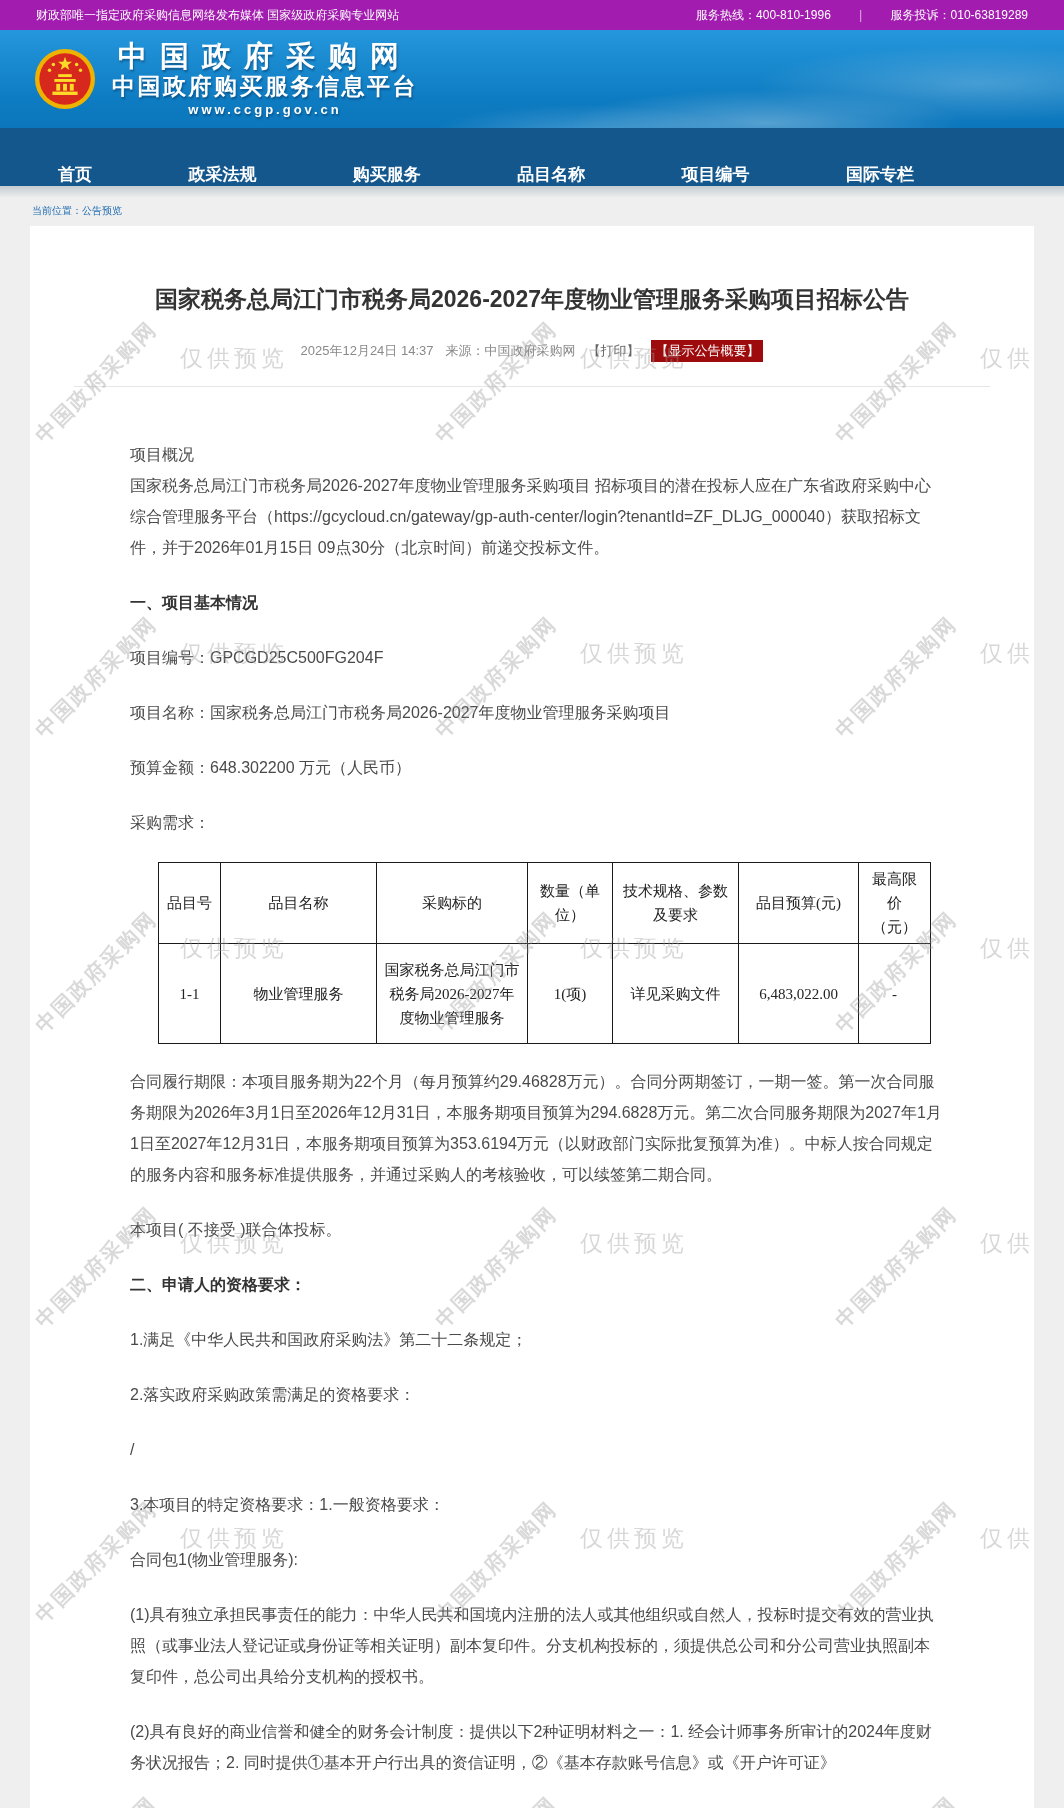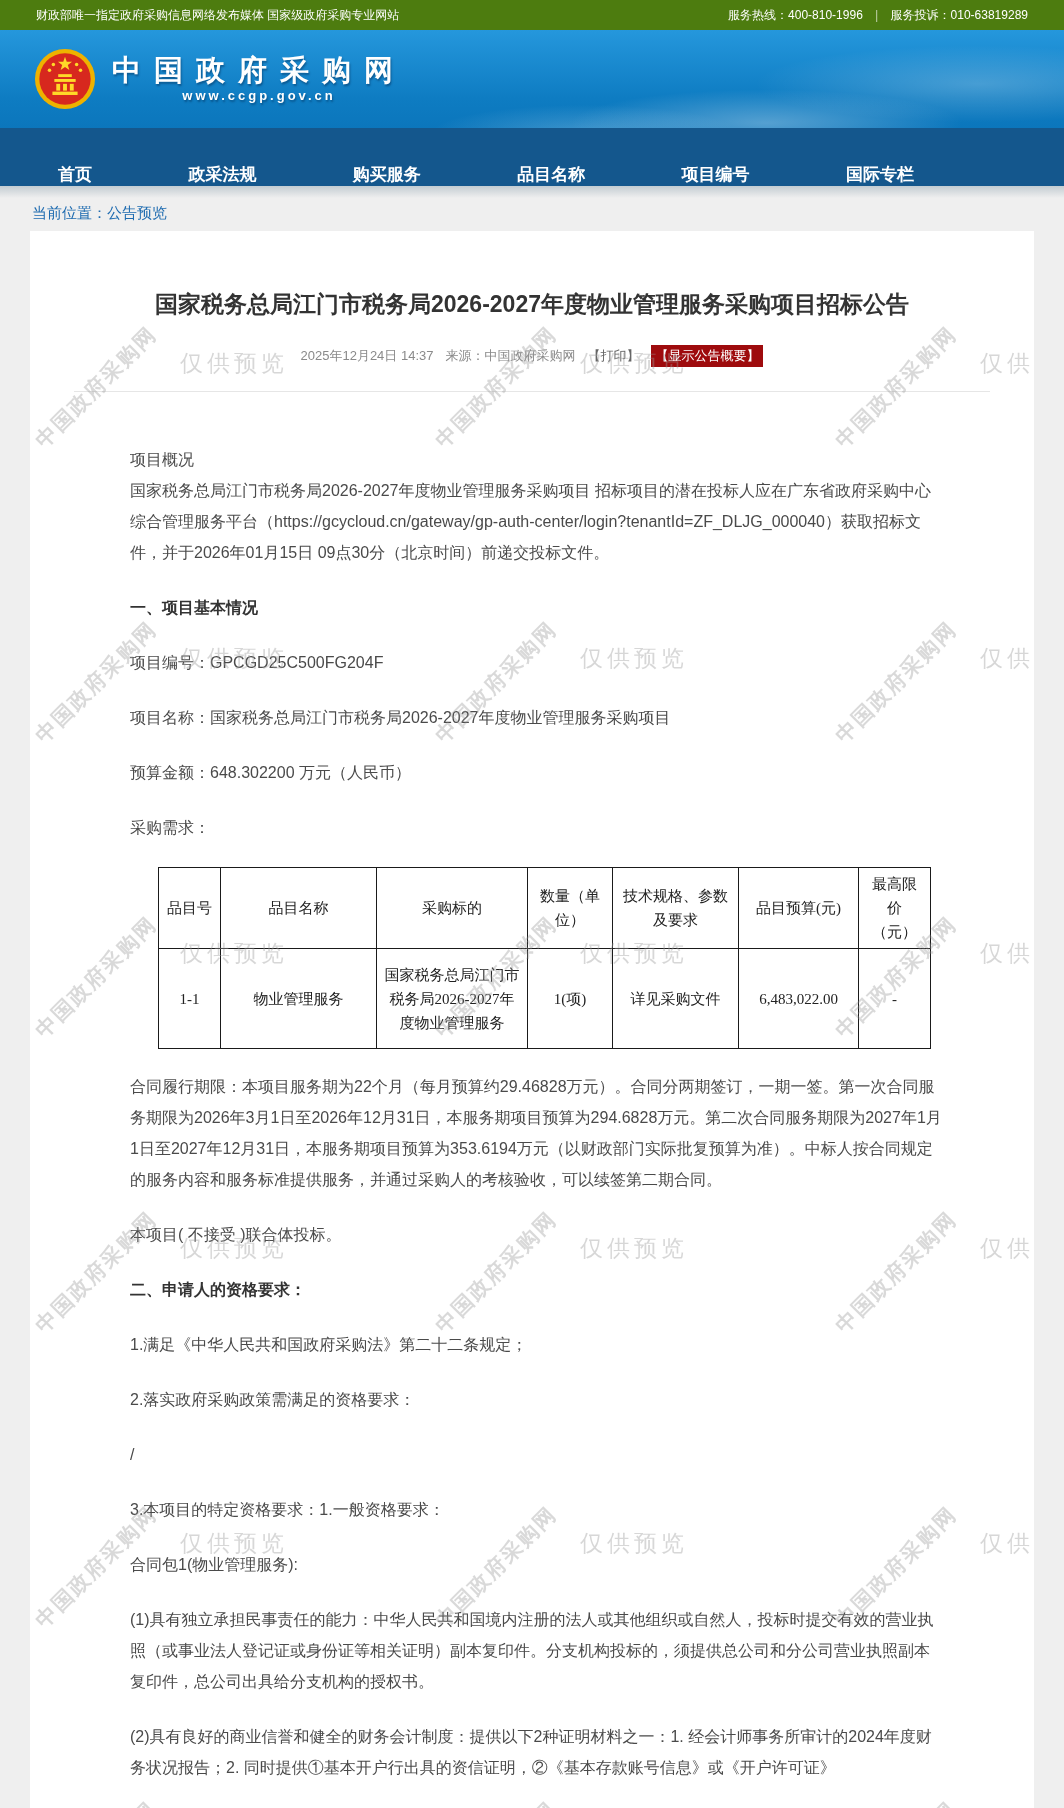--- a/index.html
+++ b/index.html
@@ -6,25 +6,25 @@
   html,body { width:1064px; }
   body {
     font-family:"Liberation Sans", sans-serif;
     background:#efefef;
     height:1808px;
     overflow:hidden;
     position:relative;
   }
   
   .topbar {
-    height:30px; background:#4d7c0f; color:#fff;
+    height:30px; background:#a21caf; color:#fff;
     display:flex; align-items:center; justify-content:space-between;
     padding:11px 36px; font-size:12px;
   }
-  .topbar-right { display:flex; align-items:center; gap:8px; }
+  .topbar-right { display:flex; align-items:center; gap:24px; }
   .topbar-right .divider { opacity:.8; }
   
   .banner {
     height:98px;
     background-image:
       radial-gradient(ellipse 280px 48px at 72% 95%, rgba(255,255,255,.30), rgba(255,255,255,0) 70%),
       radial-gradient(ellipse 320px 55px at 92% 55%, rgba(255,255,255,.22), rgba(255,255,255,0) 70%),
       radial-gradient(ellipse 220px 40px at 55% 105%, rgba(215,240,252,.25), rgba(255,255,255,0) 70%),
       linear-gradient(180deg,#2597dc 0%, #0e7cc2 70%, #0b76bc 100%);
     display:flex; align-items:center; padding-left:34px; gap:16px;
@@ -36,21 +36,21 @@
   .site-url { font-size:13px; font-weight:bold; letter-spacing:3px; line-height:19px; }
   
   .nav { height:58px; background:#14578d; }
   .nav-inner {
     height:100%; display:flex; align-items:flex-end; justify-content:space-between;
     padding:0 150px 0 58px;
   }
   .nav-item { color:#fff; font-size:17px; font-weight:bold; cursor:pointer; white-space:nowrap; }
   .nav-shadow { height:12px; background:linear-gradient(180deg,#c3ccd2,#efefef); }
   
-  .breadcrumb { padding:6px 0 8px 32px; font-size:15px; color:#1e6bb0; }
+  .breadcrumb { padding:6px 0 8px 32px; font-size:10px; color:#1e6bb0; }
   
   .card {
     position:relative; margin:0 30px; background:#fff;
     height:1584px; overflow:hidden; padding-top:58px;
   }
   .card-content { position:relative; z-index:2; }
   .ann-title {
     text-align:center; font-size:23px; font-weight:bold; color:#333;
     padding:0 60px; line-height:30px;
   }
@@ -117,20 +117,21 @@
     <circle cx="48" cy="23" r="1.8" fill="#ffd928"></circle>
     <rect x="25" y="27" width="14" height="3" fill="#ffd928"></rect>
     <rect x="21" y="32" width="22" height="3" fill="#ffd928"></rect>
     <rect x="23" y="37" width="4" height="7" fill="#ffd928"></rect>
     <rect x="30" y="37" width="4" height="7" fill="#ffd928"></rect>
     <rect x="37" y="37" width="4" height="7" fill="#ffd928"></rect>
     <rect x="19" y="45" width="26" height="3.5" fill="#ffd928"></rect>
   </svg>
   <div class="banner-text">
     <div class="site-name">中国政府采购网</div>
+    <div class="site-subtitle">中国政府购买服务信息平台</div>
     <div class="site-url">www.ccgp.gov.cn</div>
   </div>
 </div>
 
 <nav class="nav">
   <div class="nav-inner" id="nav-inner">
       <div class="nav-item">首页</div>
       <div class="nav-item">政采法规</div>
       <div class="nav-item">购买服务</div>
       <div class="nav-item">品目名称</div>

